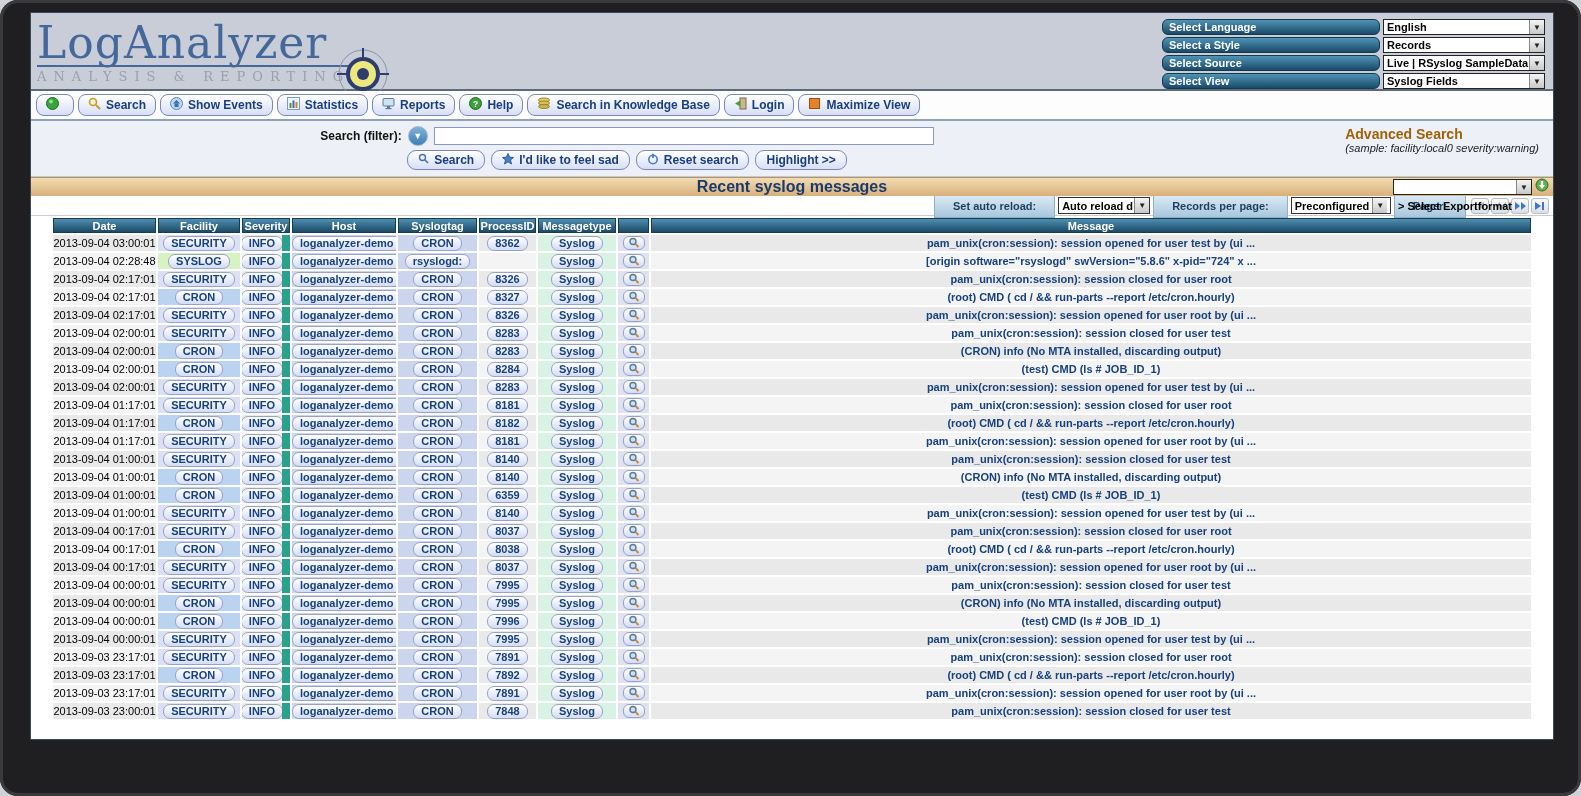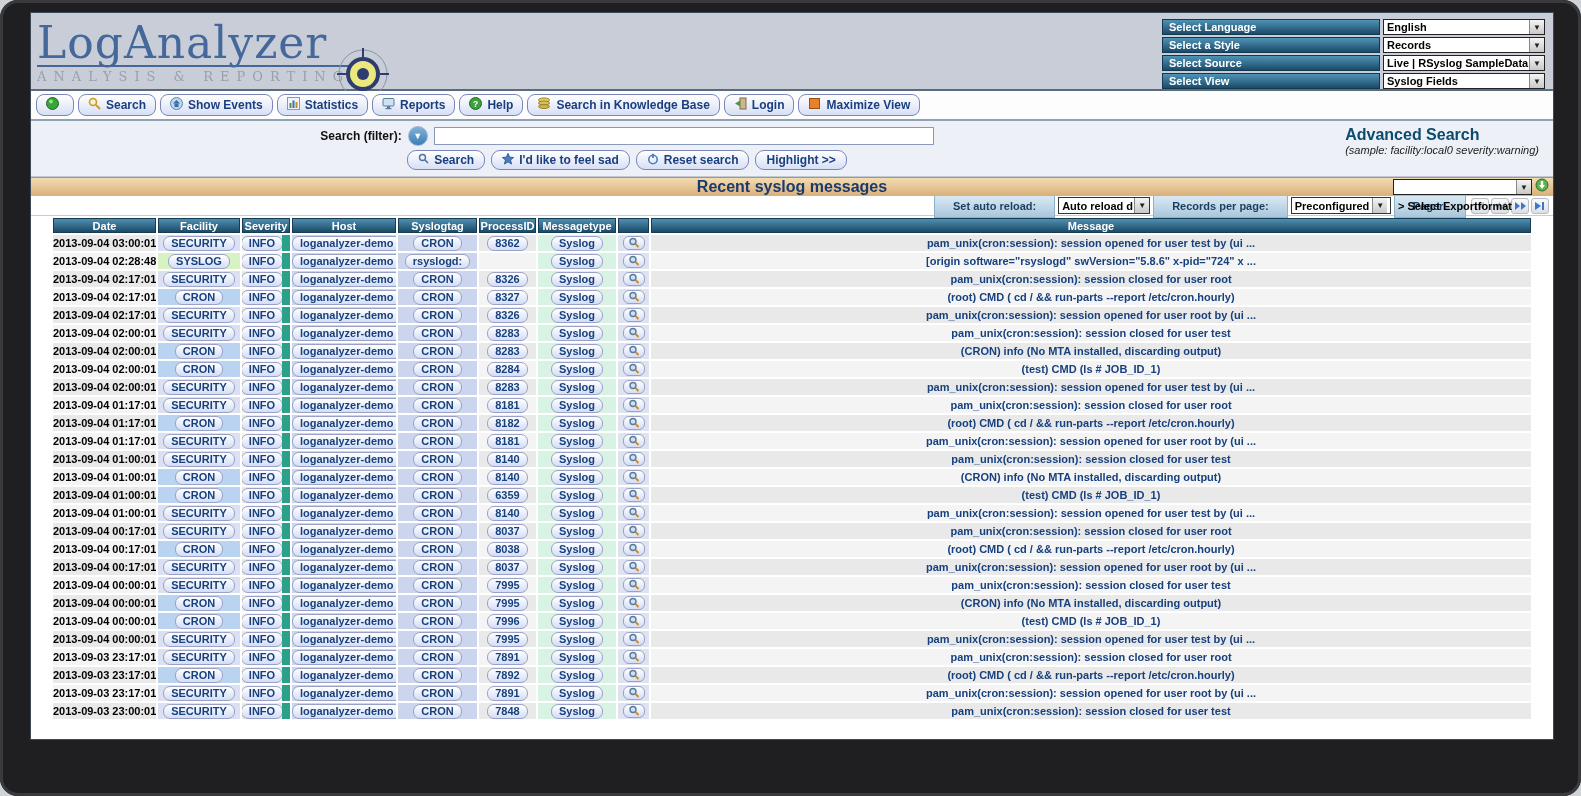--- a/index.html
+++ b/index.html
@@ -15,42 +15,42 @@
   .logo-wrap{display:flex;align-items:flex-start;padding-top:6px;}
   .logo-text-block{display:flex;flex-direction:column;}
   .logo-title{font-family:"DejaVu Serif",serif;font-size:44px;line-height:44px;color:#44689a;
               border-bottom:2px solid #44689a;padding-right:4px;letter-spacing:1px;}
   .logo-sub{font-family:"DejaVu Serif",serif;font-size:13px;letter-spacing:7px;color:#99a0ac;margin-top:2px;}
   .logo-cross{margin-left:-14px;margin-top:26px;}
   .selects{display:flex;flex-direction:column;gap:2px;padding-top:4px;}
   .sel-row{display:flex;gap:3px;}
   .sel-label{width:218px;height:16px;background:linear-gradient(#4f93b5,#1b4a68);color:#fff;
              font-size:11px;font-weight:bold;display:flex;align-items:center;padding:0 6px;
-             border:1px solid #12394f;border-radius:0;text-align:center;}
+             border:1px solid #12394f;border-radius:6px;text-align:center;}
   .sel-box{width:162px;height:16px;background:#fff;border:1px solid #222;display:flex;
            align-items:center;font-size:11px;font-weight:bold;color:#000;overflow:hidden;}
   .sel-box .val{flex:1;padding:0 3px;white-space:nowrap;overflow:hidden;}
   .dd-btn{width:15px;height:100%;background:linear-gradient(#f4f4f4,#c9c9c9);border-left:1px solid #888;
           font-size:8px;display:flex;align-items:center;justify-content:center;color:#222;flex:0 0 auto;}
 
   
   .toolbar{display:flex;gap:4px;padding:3px 5px;background:#fdfdfd;border-bottom:2px solid #8fa3b5;flex:0 0 auto;}
   .tb-btn{display:flex;align-items:center;gap:5px;padding:1px 9px;border:1px solid #7b87b8;border-radius:8px;
           background:linear-gradient(#ffffff,#d7dff5);color:#1a3f80;font-weight:bold;font-size:12px;height:22px;}
   .tb-btn svg{flex:0 0 auto;}
 
   
   .search-area{background:#edf1f7;padding:4px 0 6px;position:relative;flex:0 0 auto;border-bottom:1px solid #c3c9d2;}
   .search-row1{display:flex;align-items:center;justify-content:center;gap:6px;height:22px;margin-right:330px;}
   .search-label{font-size:12px;font-weight:bold;color:#111;}
   .round-btn{width:20px;height:20px;border-radius:50%;background:linear-gradient(#7fb2d8,#3c7fb5);
              border:1px solid #9fb6d8;color:#fff;font-size:9px;display:flex;align-items:center;justify-content:center;}
   .search-input{width:500px;height:18px;border:1px solid #8899bb;background:#fff;font-size:12px;padding:0 4px;}
   .adv-block{position:absolute;right:14px;top:5px;text-align:left;}
-  .adv-title{font-size:16px;font-weight:bold;color:#0c4a6e;}
+  .adv-title{font-size:14px;font-weight:bold;color:#a16207;}
   .adv-sample{font-size:11px;font-style:italic;color:#222;}
   .search-row2{display:flex;justify-content:center;gap:6px;margin-top:3px;margin-right:330px;}
   .sm-btn{display:flex;align-items:center;gap:5px;padding:1px 10px;border:1px solid #7b87b8;border-radius:9px;
           background:linear-gradient(#ffffff,#d7dff5);color:#1a3f80;font-weight:bold;font-size:12px;height:20px;}
 
   
   .results-bar{height:19px;background:linear-gradient(#f2dcb2,#d8b07a);border-top:1px solid #b5936a;
                position:relative;display:flex;align-items:center;flex:0 0 auto;}
   .results-title{position:absolute;left:0;right:0;text-align:center;font-size:16px;font-weight:bold;color:#1a3a6e;}
   .export-wrap{position:absolute;right:4px;display:flex;align-items:center;gap:3px;}
@@ -71,21 +71,21 @@
              border:1px solid #b6bcc4;border-radius:3px;background:linear-gradient(#fafafa,#dcdfe3);}
 
   
   .table-wrap{flex:1;overflow:hidden;padding:0 20px;}
   table.log{border-collapse:separate;border-spacing:2px;width:100%;table-layout:fixed;font-size:11px;}
   table.log th{background:linear-gradient(#4f8fb2,#1c4a66);color:#fff;height:15px;font-weight:bold;
                border:1px solid #173d55;padding:0;font-size:11px;}
   table.log td{height:16px;padding:0;vertical-align:middle;text-align:center;overflow:hidden;white-space:nowrap;}
   tr.log-row:nth-child(odd) td{background:#e9e9e9;}
   tr.log-row:nth-child(even) td{background:#f4f4f4;}
-  td.c-date{font-weight:bold;color:#000;}
+  td.c-date{font-weight:normal;color:#000;}
   td.c-host,td.c-tag{background:#ccd5ee !important;}
   td.c-type{background:#d8f3e4 !important;}
   td.c-icon{background:#dfe3f0 !important;}
   .pill{display:inline-block;padding:0 7px;border:1px solid #99a1c9;border-radius:7px;
         background:linear-gradient(#ffffff,#d4ddf5);color:#16407e;font-weight:bold;font-size:11px;line-height:13px;}
   .sev-flex{display:flex;align-items:center;height:16px;position:relative;justify-content:center;padding-right:8px;}
   .sev-stripe{position:absolute;right:0;top:0;bottom:0;width:8px;background:#2aa188;}
   td.c-msg{text-align:left;padding-left:6px;color:#16407e;font-weight:bold;}
   .icon-pill{display:inline-flex;align-items:center;justify-content:center;width:22px;height:14px;
              border:1px solid #99a1c9;border-radius:6px;background:linear-gradient(#ffffff,#d4ddf5);}

